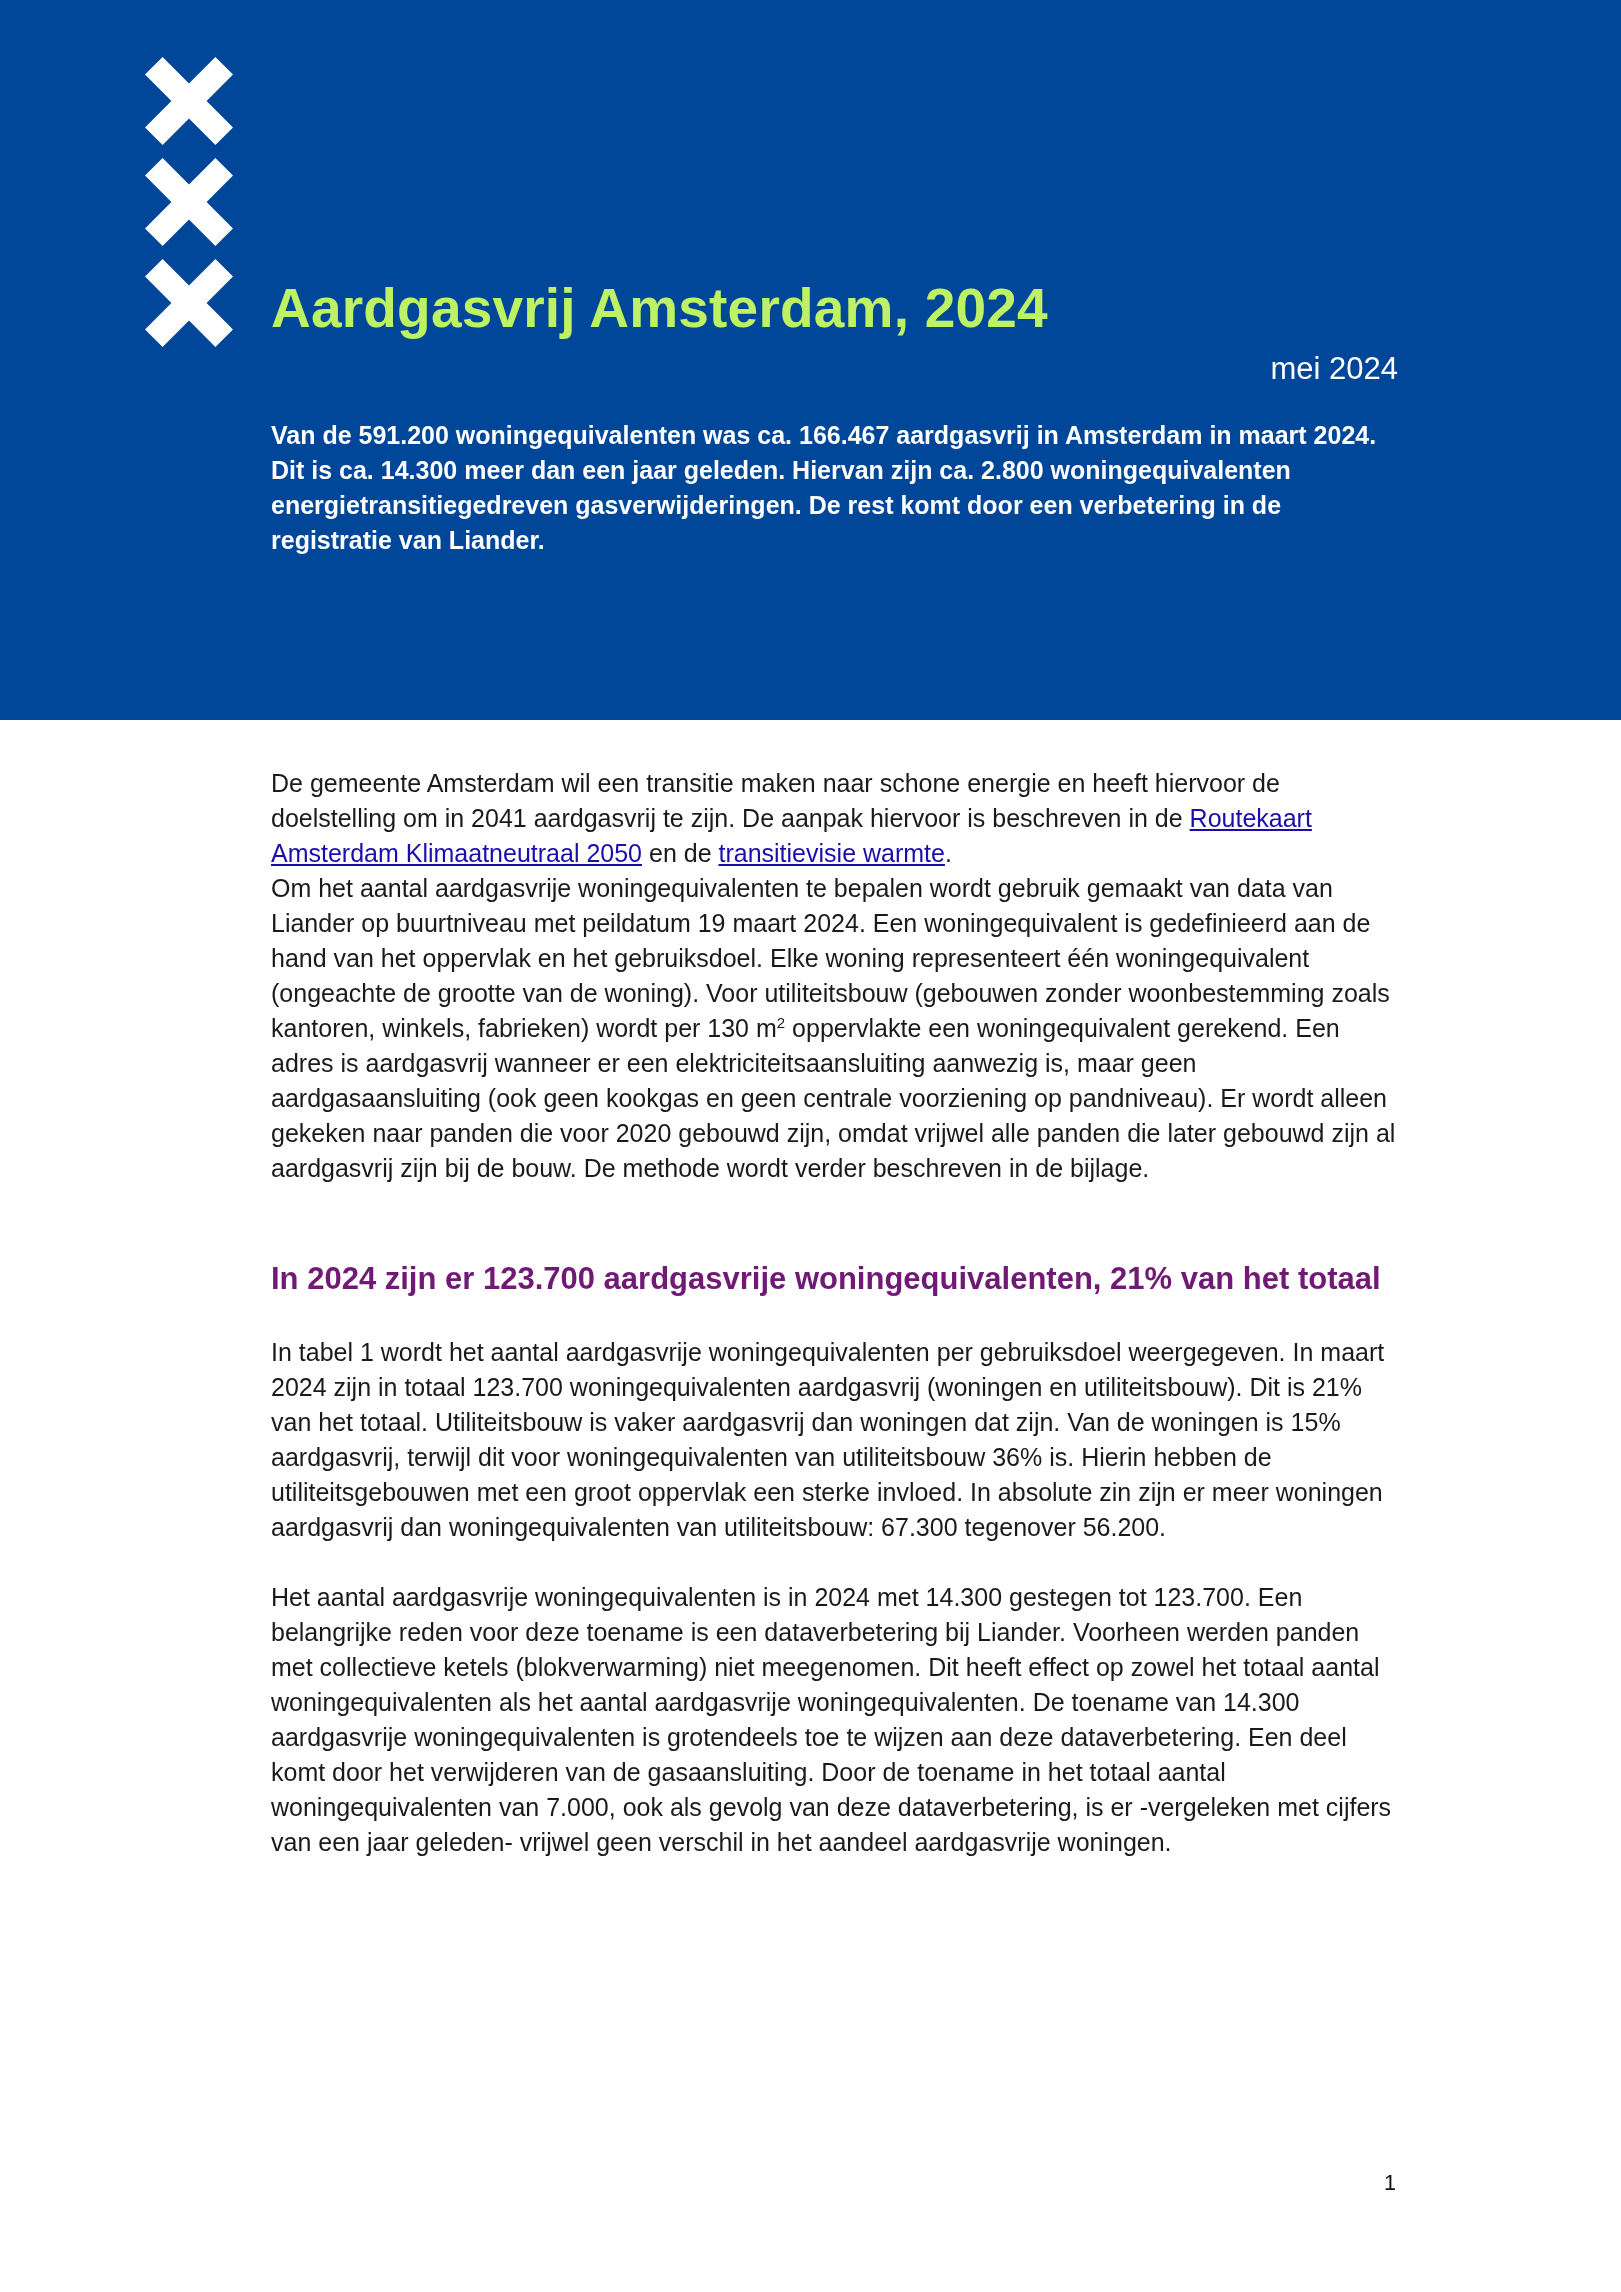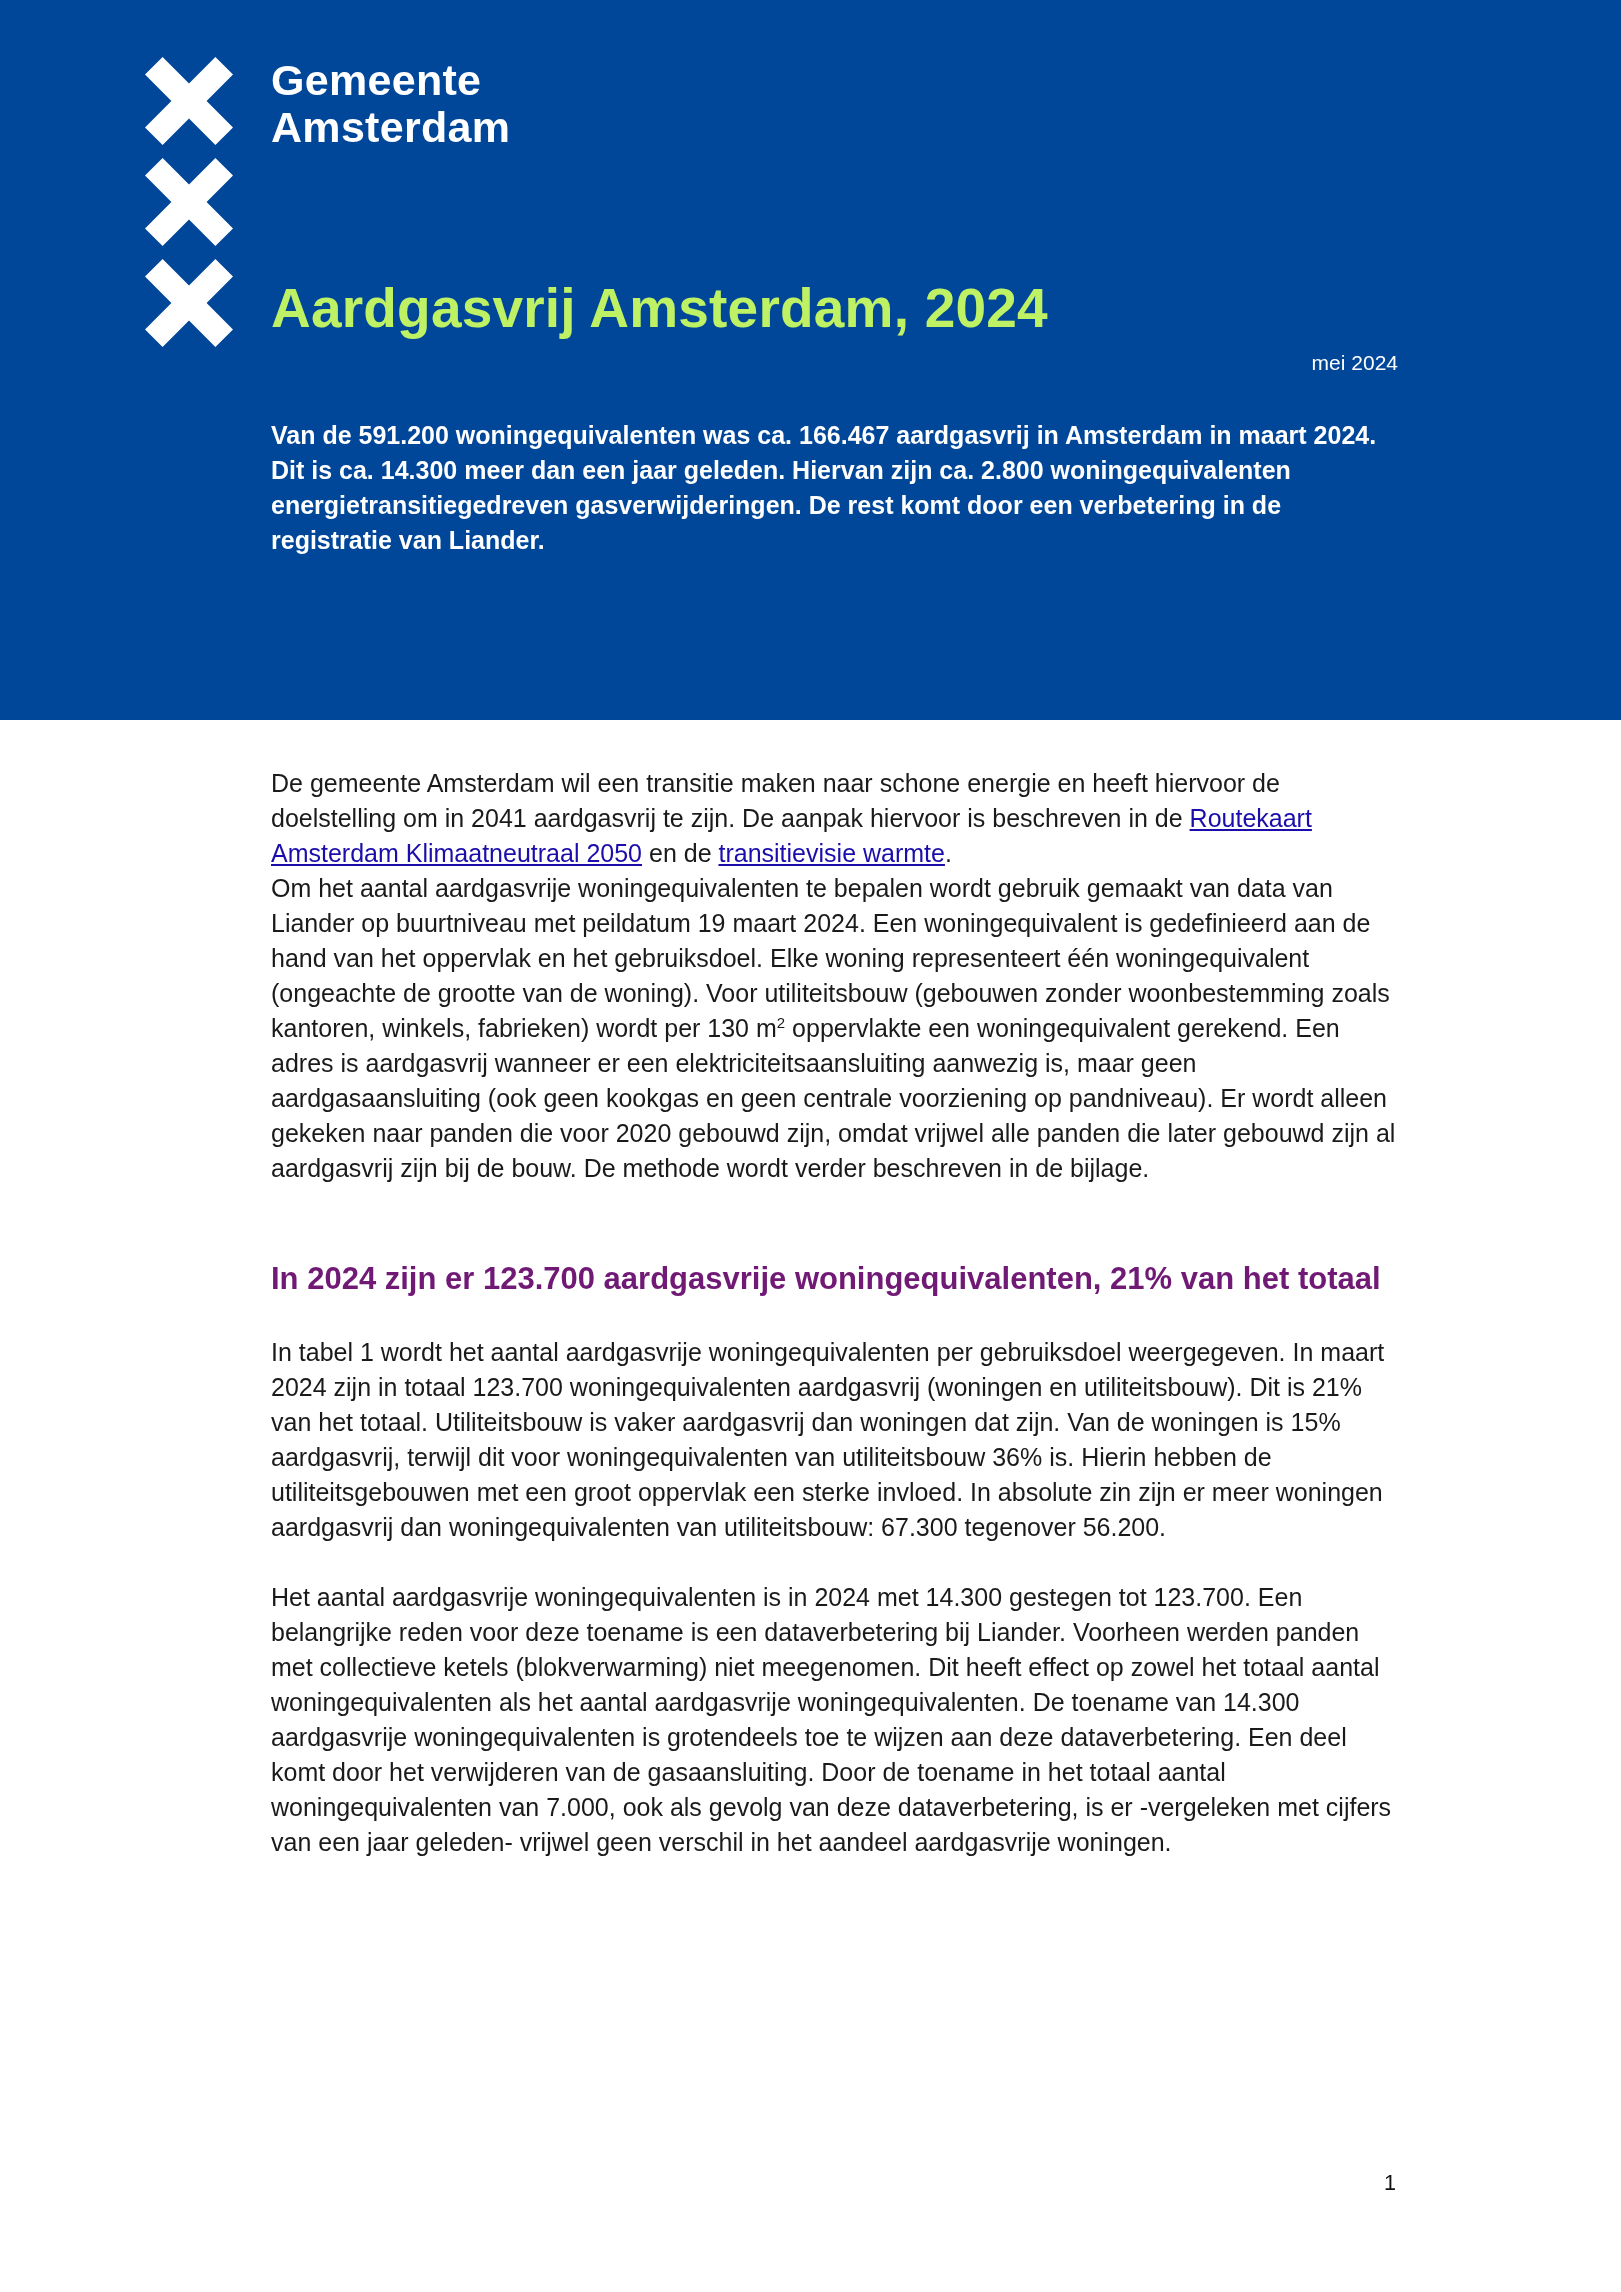--- a/index.html
+++ b/index.html
@@ -19,21 +19,21 @@
   .logo-text {
     position: absolute; left: 271px; top: 57px; color: #fff;
     font-size: 43px; line-height: 47px; font-weight: bold; letter-spacing: 0.3px;
   }
   .logo-text div { display: block; }
   .title {
     position: absolute; left: 271px; top: 276px; color: #bef264;
     font-size: 55px; font-weight: bold; margin: 0; letter-spacing: 0.2px;
   }
   .date {
-    position: absolute; right: 223px; top: 351px; color: #fff; font-size: 21px;
+    position: absolute; right: 223px; top: 351px; color: #fff; font-size: 31px;
   }
   .summary {
     position: absolute; left: 271px; top: 418px; width: 1127px; color: #fff;
     font-size: 25px; line-height: 35px; font-weight: bold;
   }
   .summary p { margin: 0 0 35px 0; }
   .content {
     position: absolute; left: 271px; top: 766px; width: 1132px;
     font-size: 25px; line-height: 35px; color: #1a1a1a;
   }
@@ -58,24 +58,20 @@
     <svg class="logo-cross c1" viewBox="0 0 90 90">
       <path d="M0 18 L18 0 L45 27 L72 0 L90 18 L63 45 L90 72 L72 90 L45 63 L18 90 L0 72 L27 45 Z" fill="#ffffff"></path>
     </svg>
     <svg class="logo-cross c2" viewBox="0 0 90 90">
       <path d="M0 18 L18 0 L45 27 L72 0 L90 18 L63 45 L90 72 L72 90 L45 63 L18 90 L0 72 L27 45 Z" fill="#ffffff"></path>
     </svg>
     <svg class="logo-cross c3" viewBox="0 0 90 90">
       <path d="M0 18 L18 0 L45 27 L72 0 L90 18 L63 45 L90 72 L72 90 L45 63 L18 90 L0 72 L27 45 Z" fill="#ffffff"></path>
     </svg>
   </div>
-  <div class="logo-text">
-    <div>Gemeente</div>
-    <div>Amsterdam</div>
-  </div>
   <h1 class="title">Aardgasvrij Amsterdam, 2024</h1>
   <div class="date">mei 2024</div>
   <div class="summary">
     <p>Van de 591.200 woningequivalenten was ca. 166.467 aardgasvrij in Amsterdam in maart 2024. Dit is ca. 14.300 meer dan een jaar geleden. Hiervan zijn ca. 2.800 woningequivalenten energietransitiegedreven gasverwijderingen. De rest komt door een verbetering in de registratie van Liander.</p>
   </div>
 </div>
 
 <div class="content">
   <p><span>De gemeente Amsterdam wil een transitie maken naar schone energie en heeft hiervoor de doelstelling om in 2041 aardgasvrij te zijn. De aanpak hiervoor is beschreven in de </span><a href="#">Routekaart Amsterdam Klimaatneutraal 2050</a><span> en de </span><a href="#">transitievisie warmte</a><span>.</span></p>
   <p><span>Om het aantal aardgasvrije woningequivalenten te bepalen wordt gebruik gemaakt van data van Liander op buurtniveau met peildatum 19 maart 2024. Een woningequivalent is gedefinieerd aan de hand van het oppervlak en het gebruiksdoel. Elke woning representeert één woningequivalent (ongeachte de grootte van de woning). Voor utiliteitsbouw (gebouwen zonder woonbestemming zoals kantoren, winkels, fabrieken) wordt per 130 m</span><sup>2</sup><span> oppervlakte een woningequivalent gerekend. Een adres is aardgasvrij wanneer er een elektriciteitsaansluiting aanwezig is, maar geen aardgasaansluiting (ook geen kookgas en geen centrale voorziening op pandniveau). Er wordt alleen gekeken naar panden die voor 2020 gebouwd zijn, omdat vrijwel alle panden die later gebouwd zijn al aardgasvrij zijn bij de bouw. De methode wordt verder beschreven in de bijlage.</span></p>

